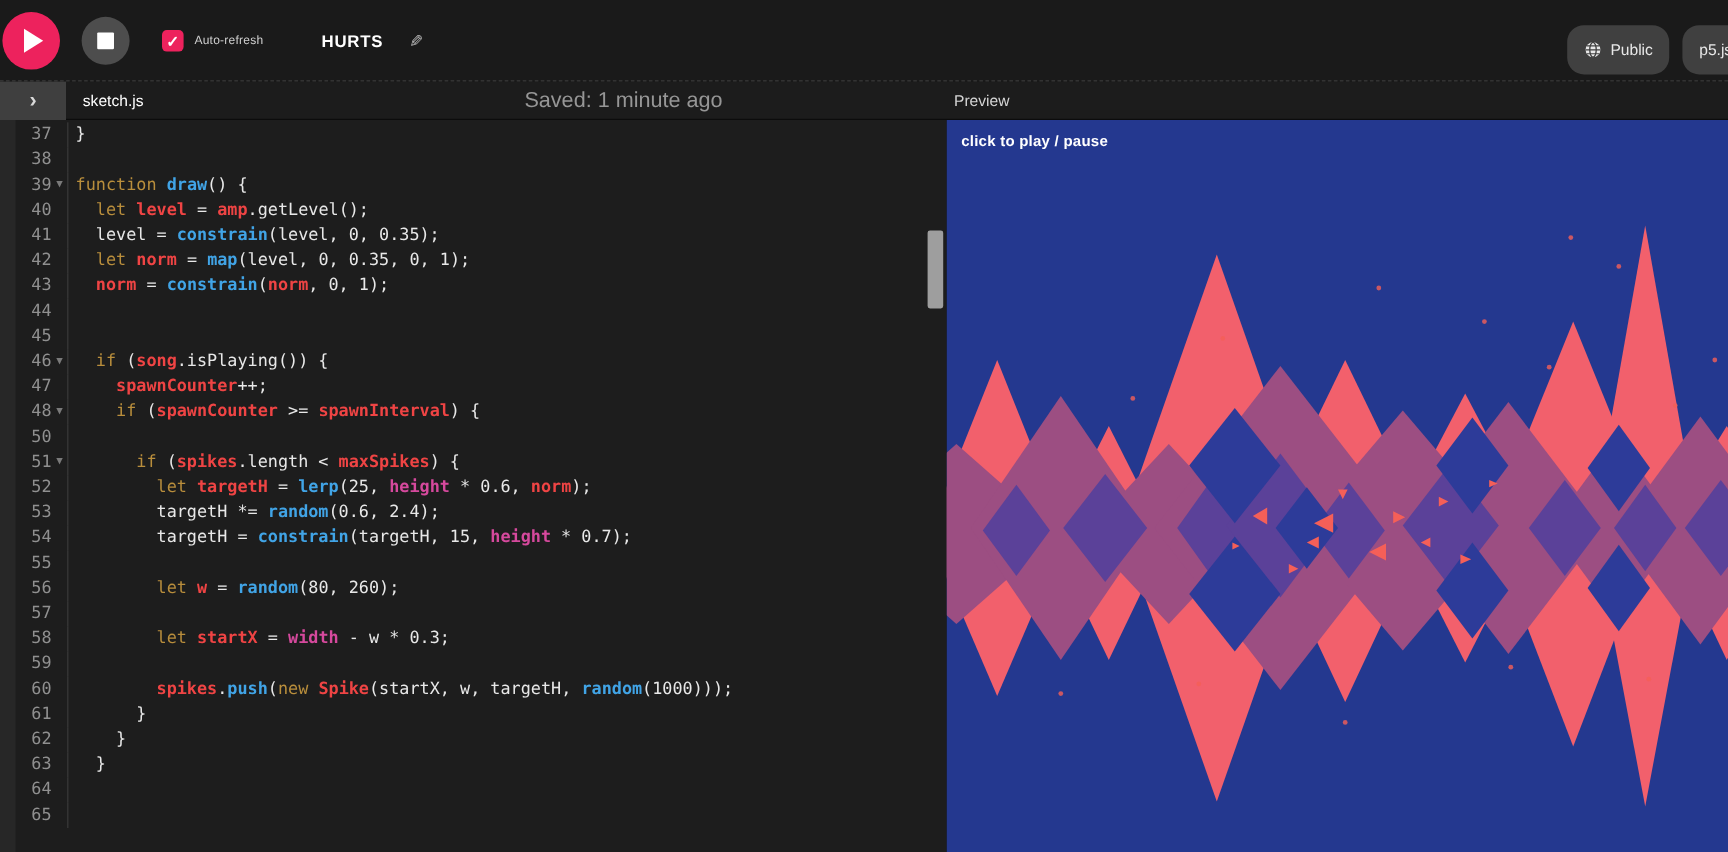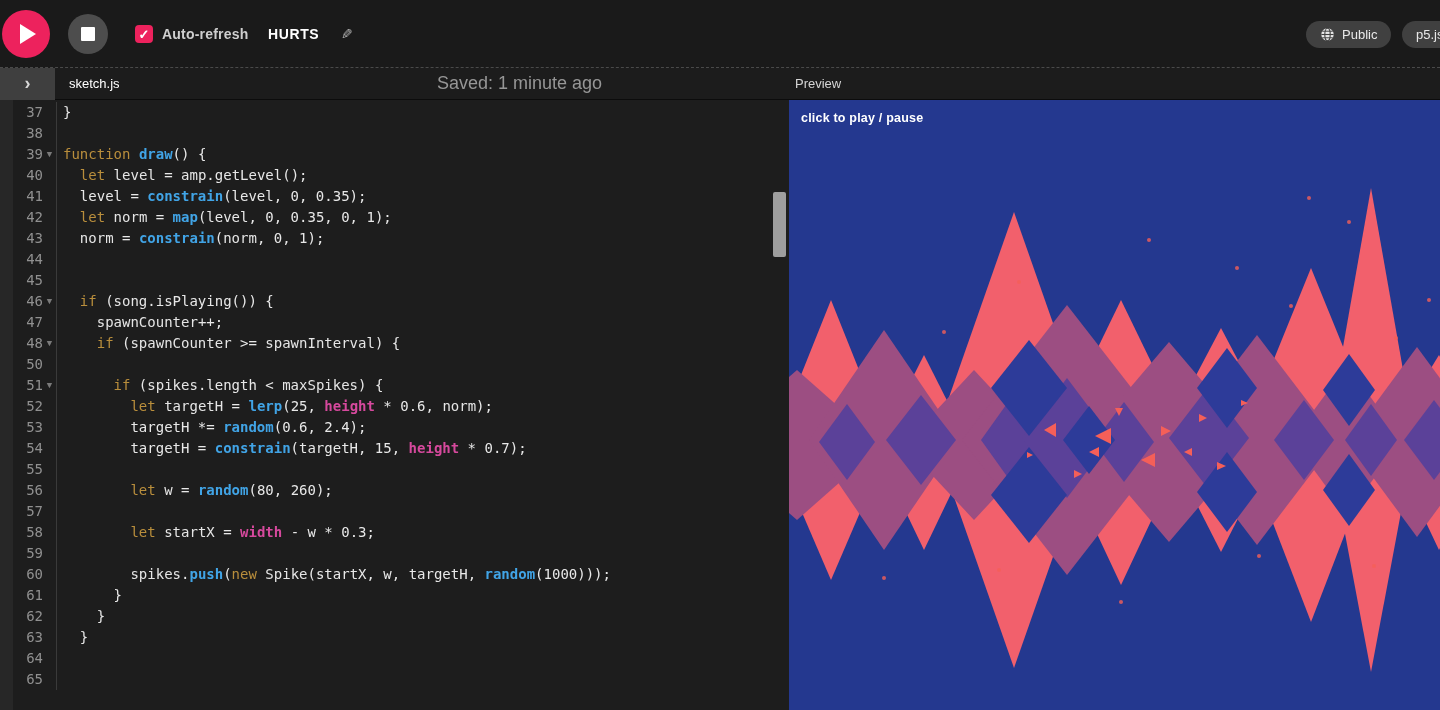--- a/index.html
+++ b/index.html
@@ -12,25 +12,25 @@
   .play-btn { position:absolute; left:2px; top:10px; width:48px; height:48px;
     border-radius:50%; background:#ed225d; display:flex; align-items:center; justify-content:center; cursor:pointer; }
   .play-tri { width:0; height:0; border-left:16px solid #fff;
     border-top:10px solid transparent; border-bottom:10px solid transparent; margin-left:4px; }
   .stop-btn { position:absolute; left:68px; top:14px; width:40px; height:40px;
     border-radius:50%; background:#4d4d4d; display:flex; align-items:center; justify-content:center; cursor:pointer; }
   .stop-sq { width:14px; height:14px; background:#fff; border-radius:1px; }
   .autorefresh { position:absolute; left:135px; top:0; height:68px; display:flex; align-items:center; gap:9px; }
   .checkbox { width:18px; height:18px; background:#ed225d; border-radius:4px;
     color:#fff; font-size:13px; font-weight:bold; display:flex; align-items:center; justify-content:center; cursor:pointer; }
-  .autorefresh-label { color:#cfcfcf; font-size:14px; font-weight:700; letter-spacing:.2px;text-align:center; }
+  .autorefresh-label { color:#cfcfcf; font-size:10px; font-weight:400; letter-spacing:.2px;text-align:center; }
   .project { position:absolute; left:268px; top:0; height:68px; display:flex; align-items:center; gap:22px; }
   .project-name { color:#ffffff; font-size:14px; font-weight:600; letter-spacing:.6px; }
   .pencil { color:#b5b5b5; font-size:14px; transform:scaleX(-1); cursor:pointer; }
-  .pill { position:absolute; top:21px; height:27px; background:#404040; border-radius:14px;
+  .pill { position:absolute; top:21px; height:41px; background:#404040; border-radius:14px;
     display:flex; align-items:center; gap:7px; padding:0 14px; color:#e8e8e8; font-size:13px; font-weight:500; cursor:pointer; }
   .pill-public { left:1306px; }
   .pill-p5 { left:1402px; width:58px; }
 
   
   .tabbar { position:relative; height:32px; background:#1c1c1c; display:flex; align-items:center; border-bottom:1px solid #0c0c0c; }
   .collapse-btn { width:55px; height:32px; background:#3f3f3f; color:#d9d9d9;
     font-size:18px; font-weight:bold; display:flex; align-items:center; justify-content:center; cursor:pointer; }
   .file-tab { padding:0 14px; height:32px; display:flex; align-items:center;
     color:#ffffff; font-size:13px; cursor:pointer; }
@@ -45,21 +45,21 @@
   .sidebar-sliver { position:absolute; left:0; top:0; width:13px; height:610px; background:#272727; }
   .code-lines { position:absolute; left:0; top:2px; width:100%; }
   .code-row { display:flex; height:21px; line-height:21px;
     font-family:"DejaVu Sans Mono", monospace; font-size:14px; }
   .gut-num { width:43px; text-align:right; color:#909090; flex:0 0 43px; }
   .gut-fold { width:13px; flex:0 0 13px; color:#7a7a7a; font-size:9px; text-align:center; line-height:21px; }
   .code-text { flex:1; border-left:1px solid #3a3a3a; padding-left:6px; white-space:pre; color:#e8e8e8; }
   .t-p { color:#e8e8e8; }
   .t-k { color:#b98e3c; }
   .t-f { color:#41a4e6; font-weight:bold; }
-  .t-v { color:#e5e5e5; }
+  .t-v { color:#ef4444;font-weight:bold; }
   .t-m { color:#d6499d; font-weight:bold; }
   .scroll-thumb { position:absolute; right:3px; top:92px; width:13px; height:65px;
     background:#9e9e9e; border-radius:2px; cursor:pointer; }
 
   
   .preview { position:relative; width:651px; height:610px; background:#24388f; }
   .preview svg { display:block; }
   .overlay-text { position:absolute; left:12px; top:11px; color:#ffffff;
     font-size:12.5px; font-weight:600; letter-spacing:.2px; }
   .dC { fill:#f2606c; }

